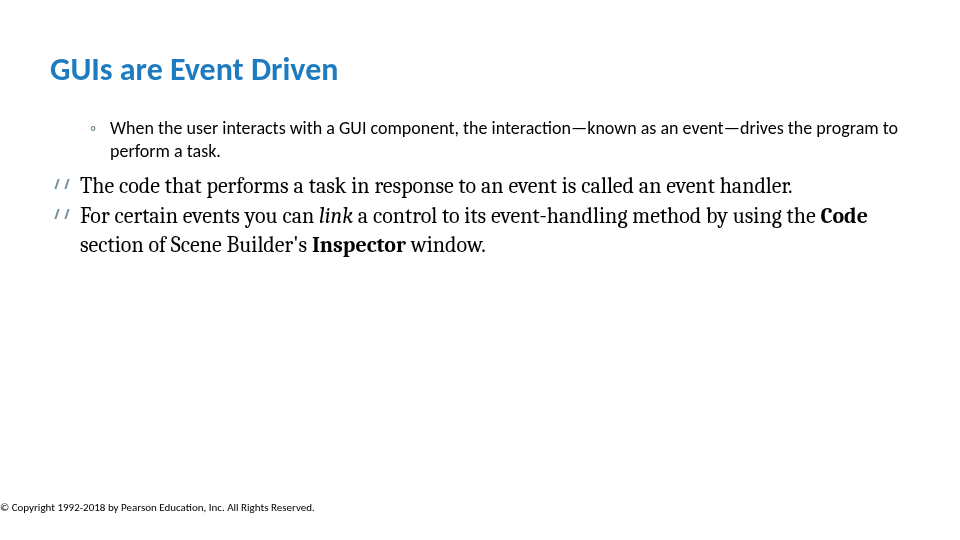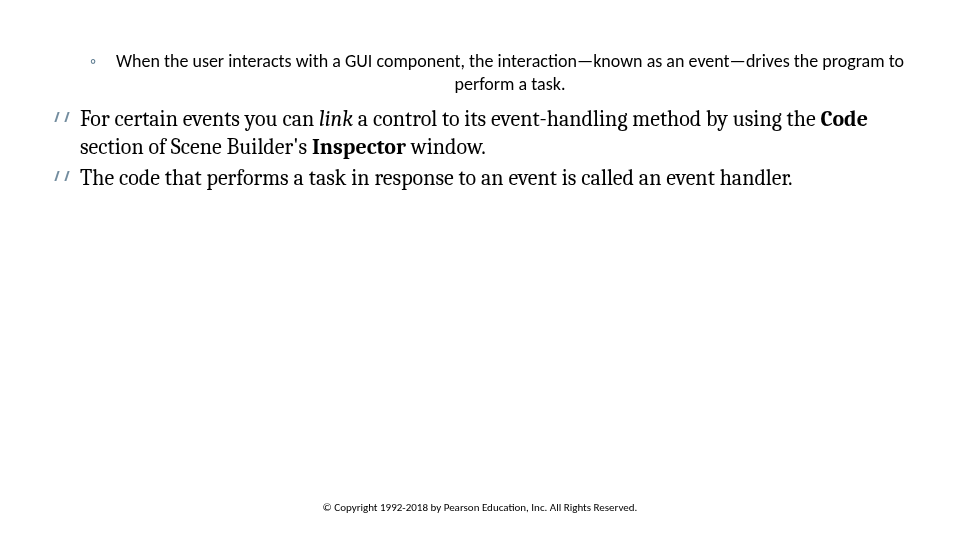--- a/index.html
+++ b/index.html
@@ -43,61 +43,61 @@
     transform: skewX(-18deg);
     opacity: 0.85;
   }
   .l2 {
     position: relative;
     padding-left: 60px;
     font-size: 18px;
     margin-bottom: 8px;
     margin-top: 0;
     font-family: Calibri, "Segoe UI", Arial, sans-serif;
-    text-align: center;
   }
   .l2::before {
     content: "◦";
     position: absolute;
     left: 40px;
     top: 0;
     font-size: 18px;
     color: #5b7a8f;
   }
   .footer {
     position: absolute;
     bottom: 26px;
     left: 0;
     right: 0;
-    text-align: center;
+    text-align: left;
     font-family: Calibri, "Segoe UI", Arial, sans-serif;
     font-size: 11px;
     color: #000;
   }
   i { font-style: italic; }
   b { font-weight: 700; }
 </style>
 </head>
 <body>
 
 <div class="slide">
 
+  <div class="title">GUIs are Event Driven</div>
 
   <div class="body">
 
 
     <div class="l2">
       <span>When the user interacts with a GUI component, the interaction—known as an event—drives the program to perform a task.</span>
     </div>
 
     <div class="l1">
-      <span>For certain events you can </span><i>link</i><span> a control to its event-handling method by using the </span><b>Code</b><span> section of Scene Builder's </span><b>Inspector</b><span> window.</span>
+      <span>The code that performs a task in response to an event is called an event handler.</span>
     </div>
 
     <div class="l1">
-      <span>The code that performs a task in response to an event is called an event handler.</span>
+      <span>For certain events you can </span><i>link</i><span> a control to its event-handling method by using the </span><b>Code</b><span> section of Scene Builder's </span><b>Inspector</b><span> window.</span>
     </div>
 
 
   </div>
 </div>
 
 <div class="footer">© Copyright 1992-2018 by Pearson Education, Inc. All Rights Reserved.</div>
 
 </body></html>

